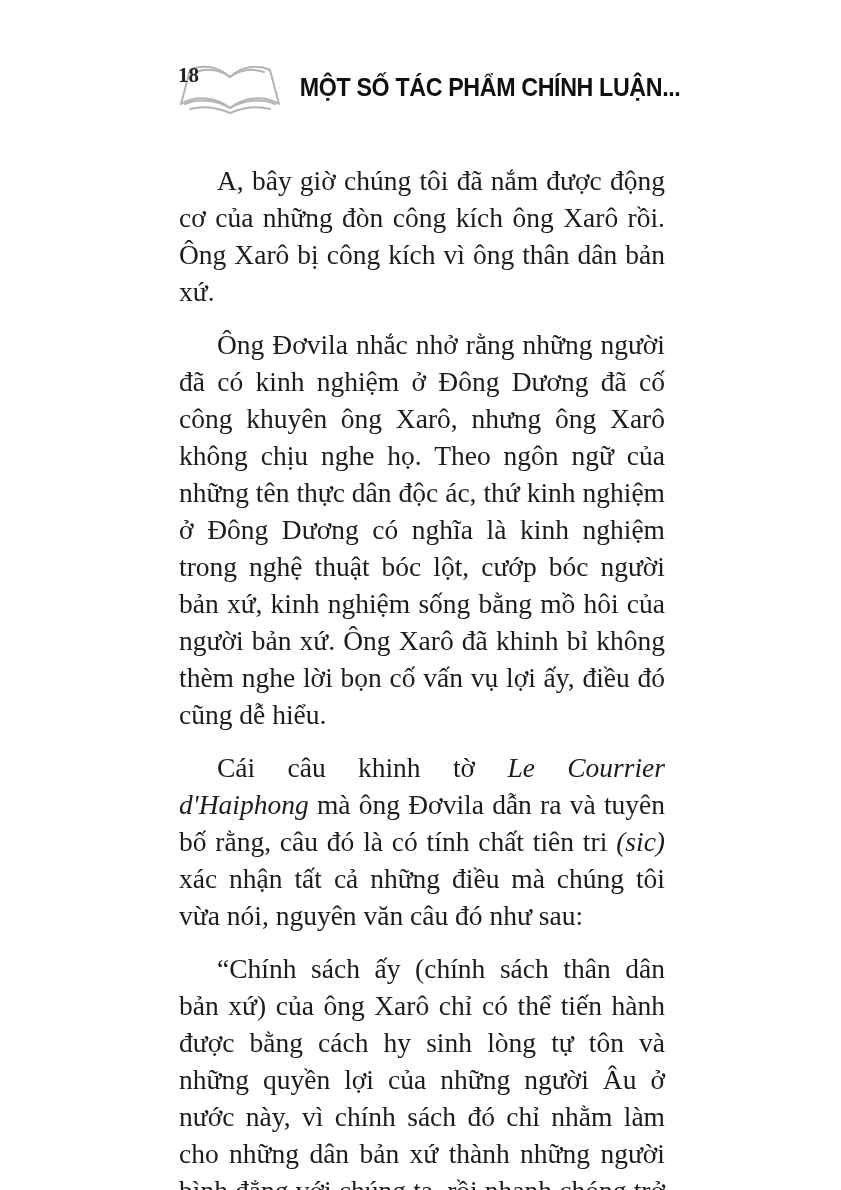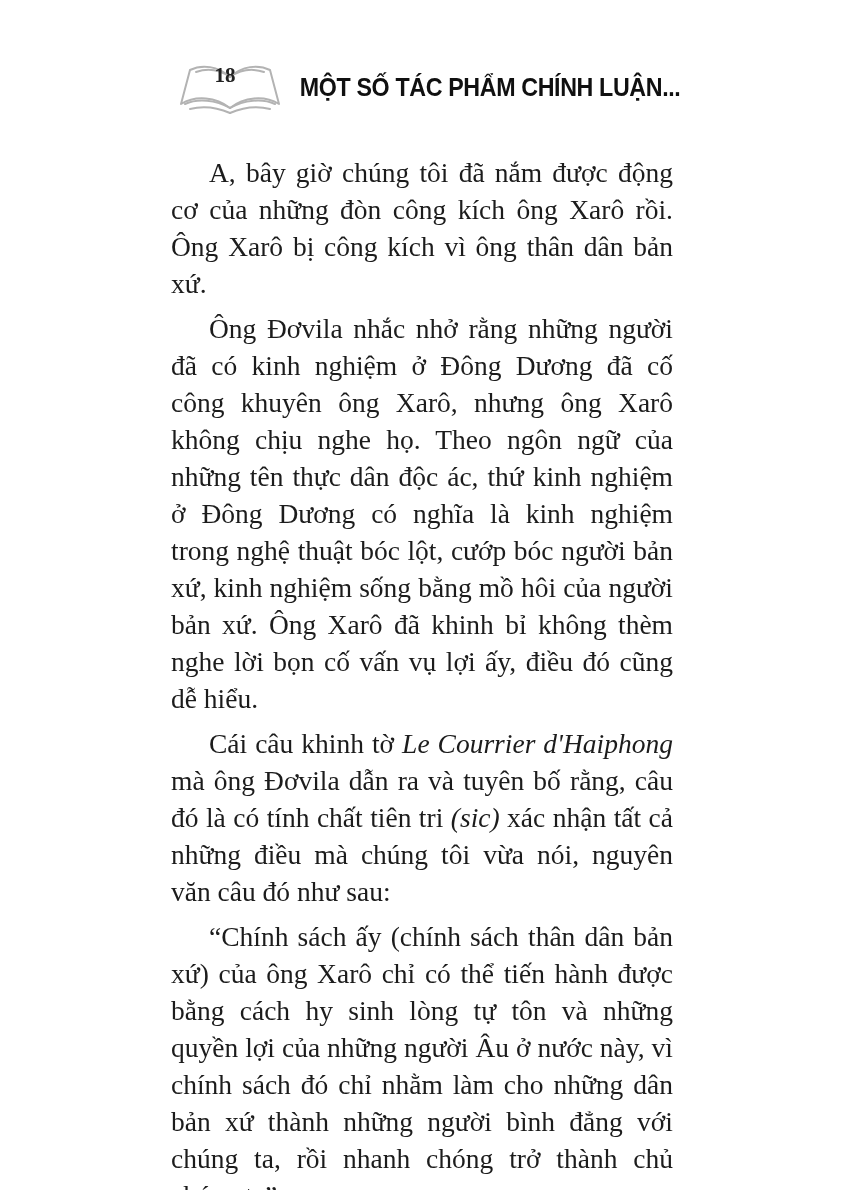--- a/index.html
+++ b/index.html
@@ -18,21 +18,21 @@
   
   .header-icon {
     position: absolute;
     left: 178px; top: 56px;
     width: 104px; height: 66px;
   }
   .header-icon svg { display: block; width: 104px; height: 66px; }
   .page-num {
     position: absolute;
     left: 0; top: 7px; width: 94px;
-    text-align: center;
+    text-align: left;
     font-family: "Liberation Serif", serif;
     font-weight: 700;
     font-size: 21px;
     color: #222222;
   }
   .header-title {
     position: absolute;
     left: 286px; top: 73px;
     width: 396px;
     text-align: center;
@@ -48,21 +48,21 @@
   
   .body-text {
     position: absolute;
     left: 163px; top: 146px;
     width: 518px;
     font-size: 27.5px;
     line-height: 37px;
     text-align: justify;
   }
   .body-text p {
-    margin: 8px;
+    margin: 16px;
     text-indent: 38px;
   }
   .italic { font-style: italic; }
 </style>
 </head>
 <body>
 
 <div class="page">
 
   <header>

